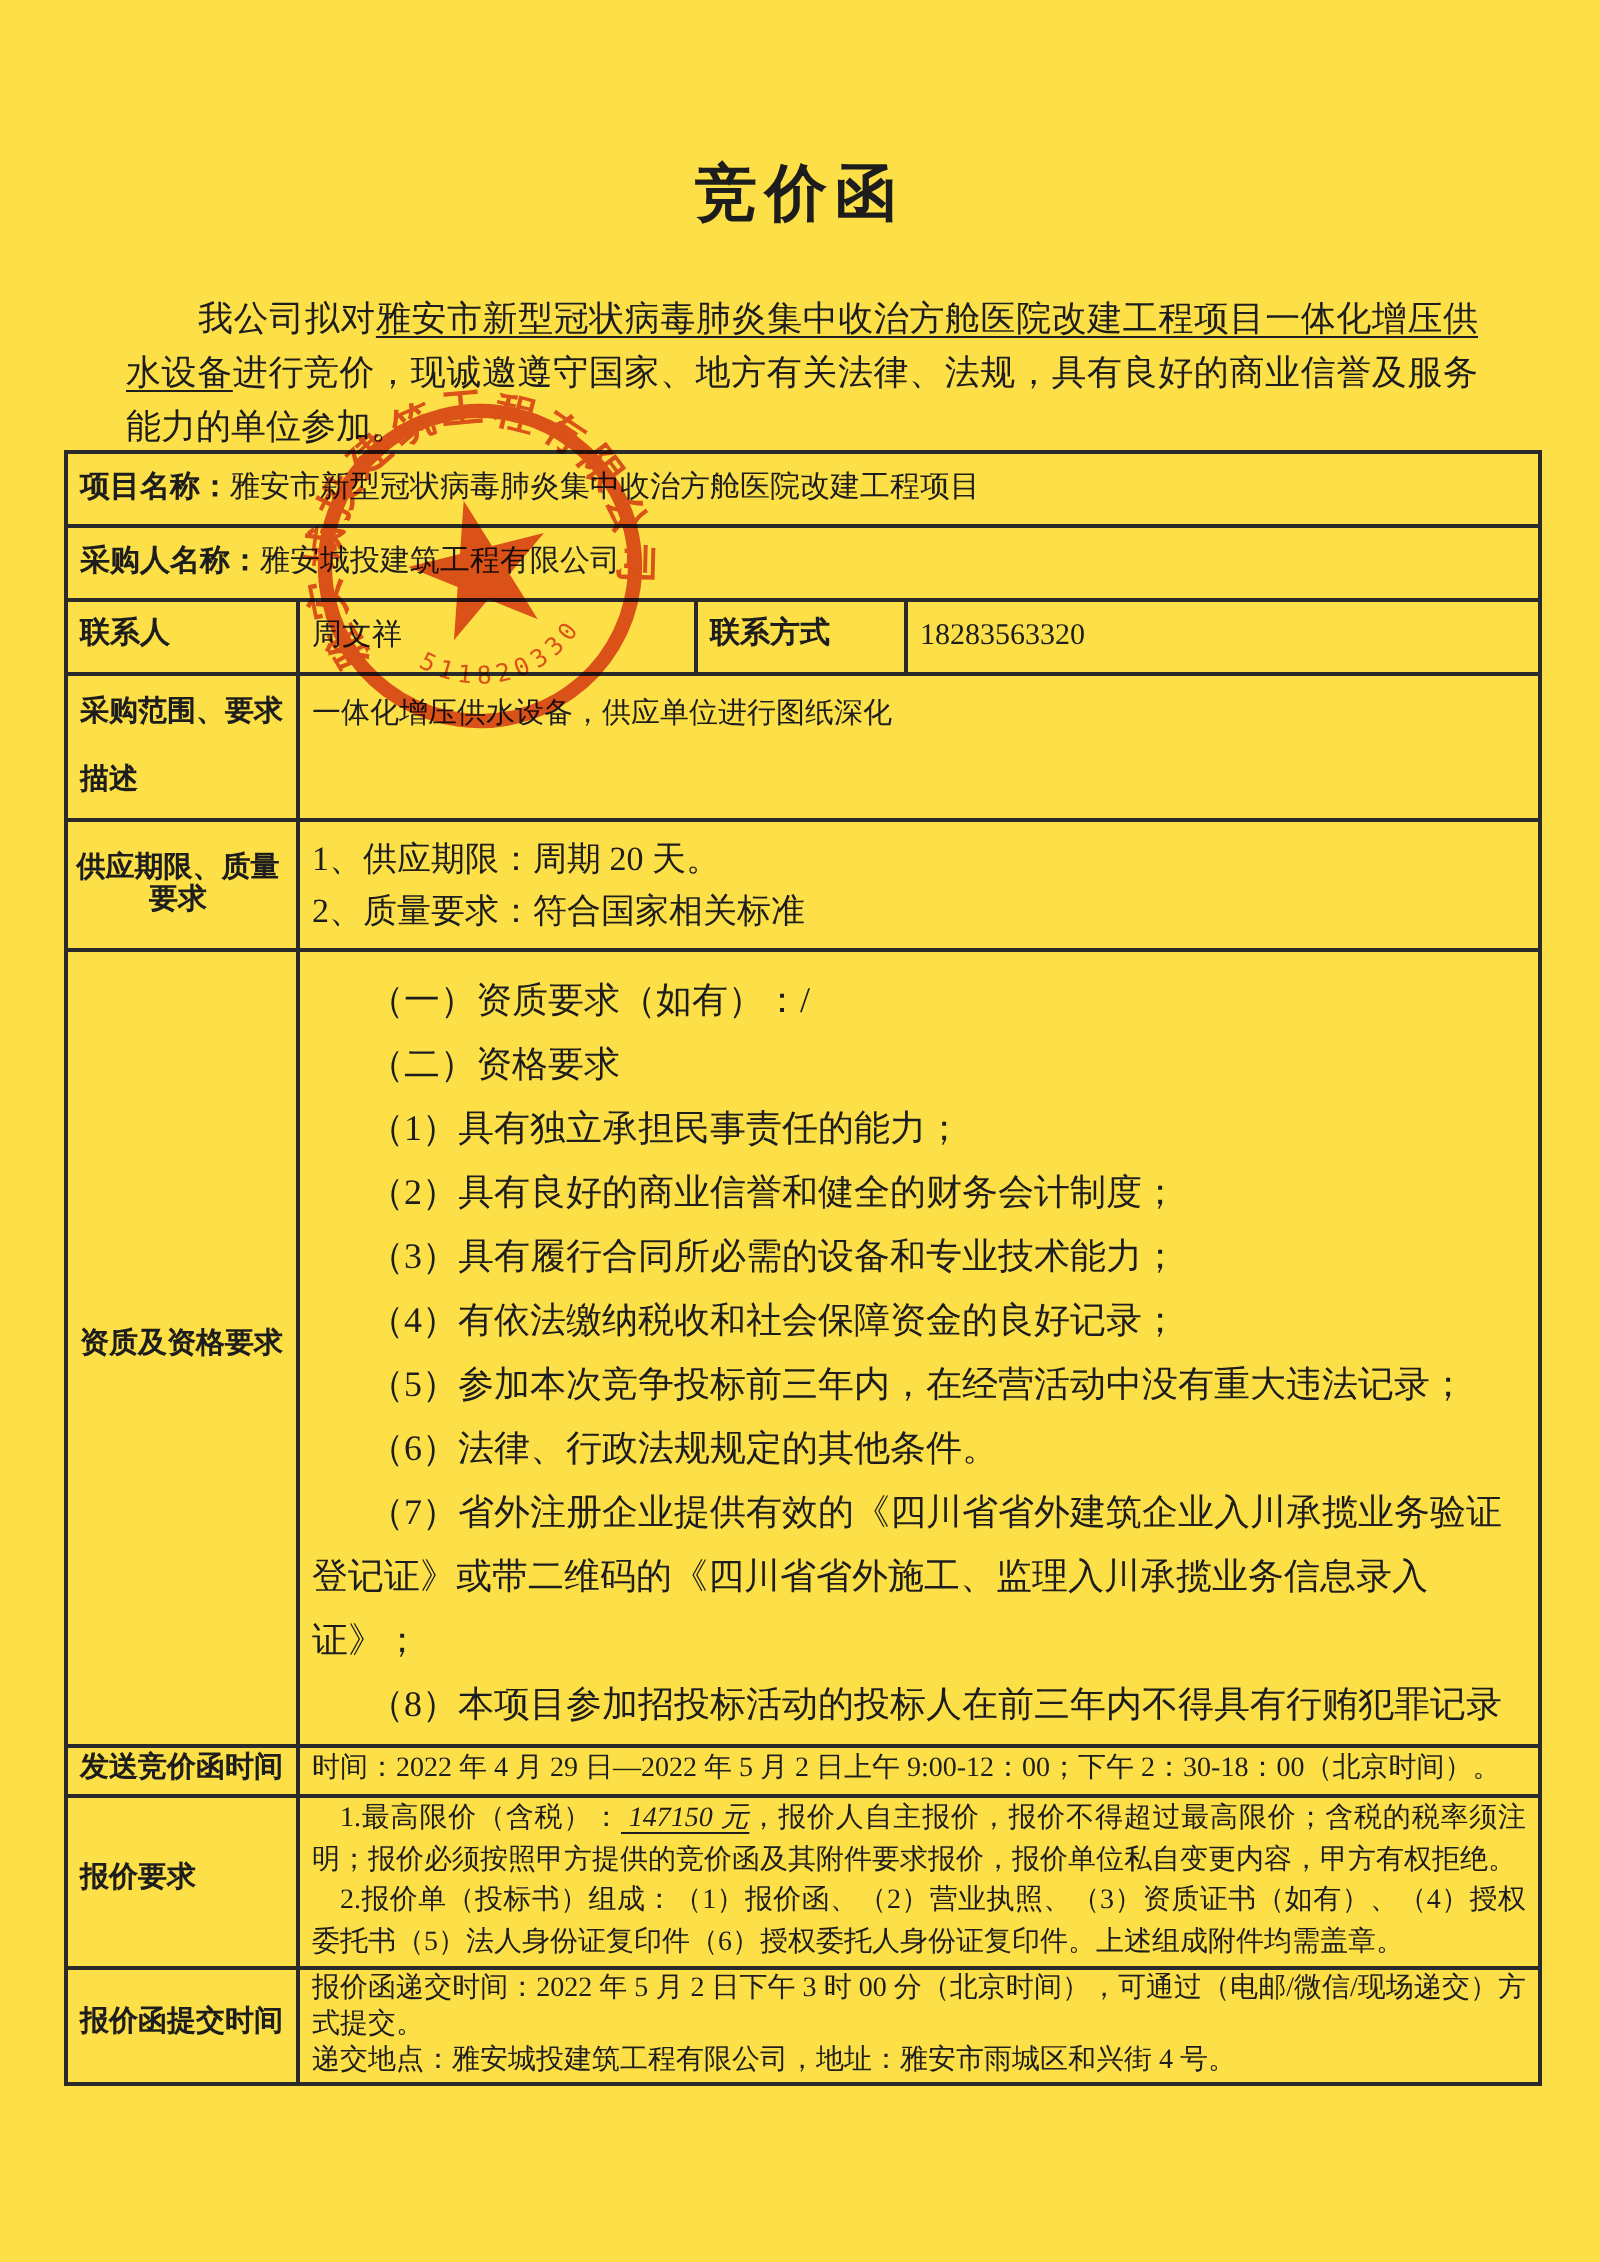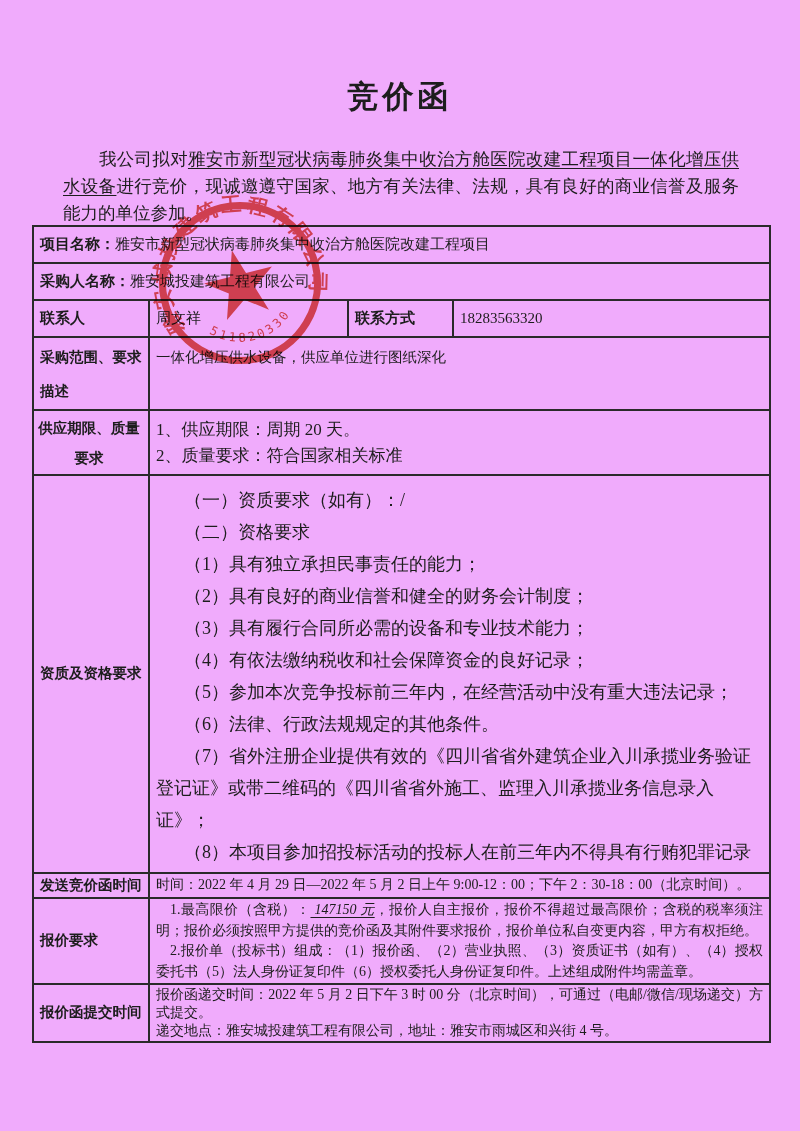--- a/index.html
+++ b/index.html
@@ -1,43 +1,43 @@
 <!DOCTYPE html>
 <html><head>
 <meta charset="utf-8">
 <style>
   html,body{margin:0;padding:0;background:#e8e8e8;}
   .page{
     position:relative;width:800px;height:1131px;margin:0 auto;
-    background:#f0abfc;overflow:hidden;color:#1d1d1d;
+    background:#fde047;overflow:hidden;color:#1d1d1d;
     font-family:"Liberation Serif","DejaVu Serif",serif;
   }
   .doc-title{
     position:absolute;top:76px;left:0;width:100%;
     text-align:center;font-size:31px;font-weight:bold;letter-spacing:4px;
   }
   .intro{
     position:absolute;top:132px;left:63px;width:676px;
     font-size:17.5px;line-height:27px;text-align:justify;text-indent:36px;margin-top:14px;
   }
   .intro u{text-underline-offset:3px;}
   table.bid{
     position:absolute;left:32px;top:225px;width:737px;
     border-collapse:collapse;table-layout:fixed;
   }
   table.bid td{
     border:2px solid #2a2a2a;padding:1px 6px;vertical-align:middle;
     font-size:14.5px;line-height:1.35;overflow:hidden;
   }
-  td.lbl{font-weight:bold;font-size:15px;padding-left:7px;}
+  td.lbl{font-weight:bold;font-size:15px;padding-left:7px;font-family:Liberation Mono, monospace;}
   .b{font-weight:bold;}
   tr.r1 td,tr.r2 td,tr.r3 td{font-size:15px;}
   tr.r4 td.lbl{vertical-align:top;line-height:34px;padding-top:2px;}
   tr.r4 td.cnt{vertical-align:top;padding-top:10px;font-size:14.5px;}
-  tr.r5 td.lbl{text-align:center;line-height:30px;padding-left:2px;}
+  tr.r5 td.lbl{text-align:center;line-height:16px;padding-left:2px;}
   tr.r5 td.cnt p{margin:0;line-height:26px;font-size:17px;}
   tr.r6 td.cnt{padding-top:8px;padding-bottom:4px;}
   tr.r6 td.cnt p{margin:0;line-height:32px;font-size:18px;text-indent:28px;}
   tr.r7 td.cnt{font-size:14px;white-space:nowrap;}
   tr.r8 td.cnt p{margin:0;line-height:20.5px;font-size:14px;text-indent:14px;text-align:justify;}
   tr.r9 td.cnt p{margin:0;line-height:18px;font-size:14px;text-align:justify;}
   .u-price{text-decoration:underline;text-underline-offset:3px;white-space:pre;font-style:italic;}
   .seal{
     position:absolute;left:138px;top:181px;width:204px;height:204px;
     transform:rotate(-14deg);opacity:.82;mix-blend-mode:multiply;

